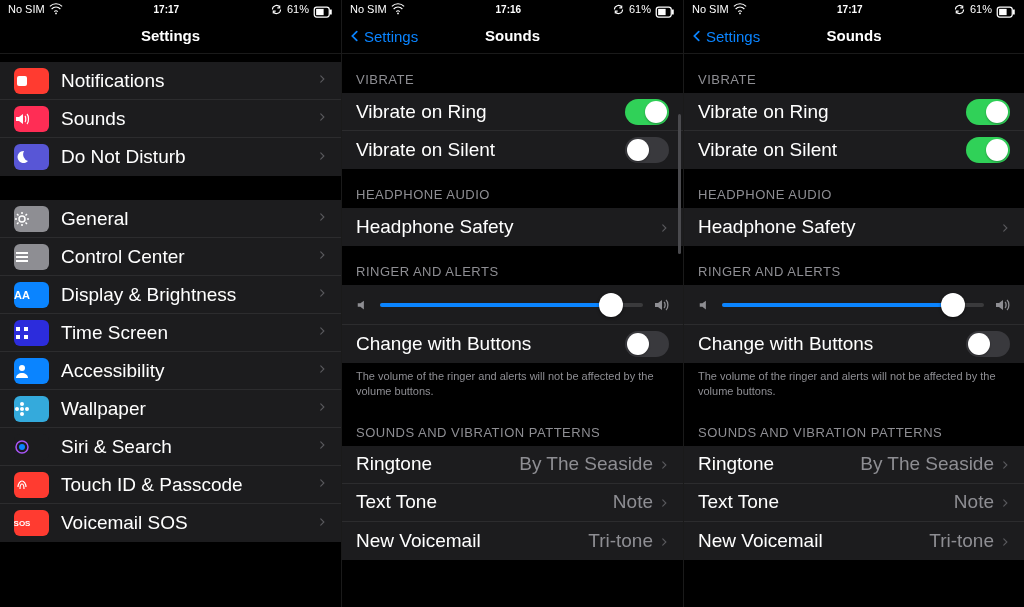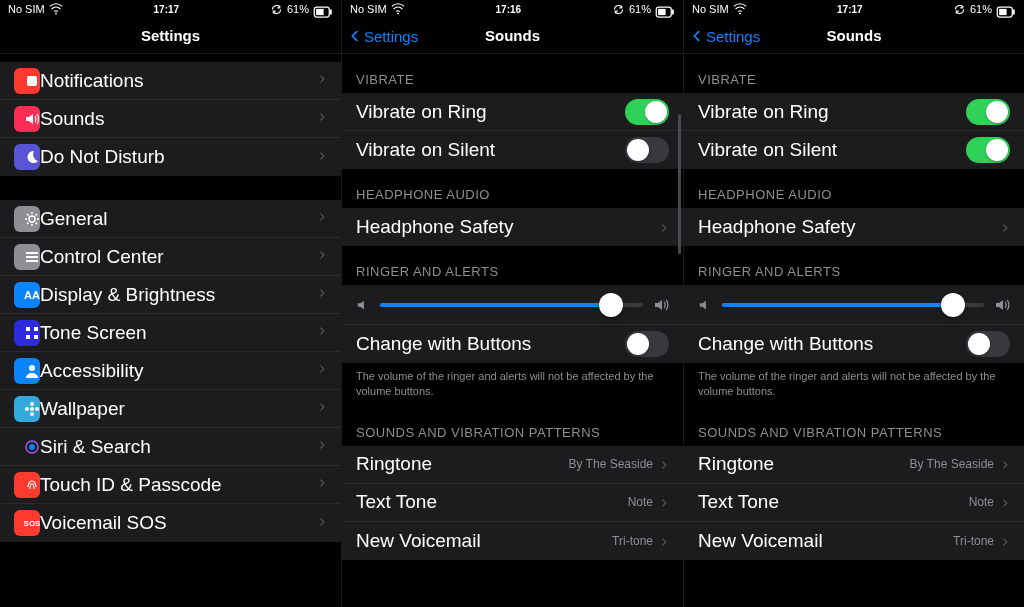--- a/index.html
+++ b/index.html
@@ -66,28 +66,28 @@
     line-height: 1.35; background: #000;
   }
   .group { background: #1c1c1e; }
   .row {
     display: flex; align-items: center; height: 38px;
     padding: 0 14px; border-bottom: 1px solid #2c2c2e;
     background: #1c1c1e;
   }
   .row:last-child { border-bottom: none; }
   .row-label { flex: 1; font-size: 19px; color: #fff; }
-  .row-value { font-size: 12px; color: #8e8e93; margin-right: 6px; }
+  .row-value { font-size: 19px; color: #8e8e93; margin-right: 6px; }
   .chevron { color: #5a5a5e; font-size: 14px; }
   .gap { height: 24px; background: #000; }
   .gap-sm { height: 8px; background: #000; }
 
   .icon-sq {
-    width: 26px; height: 26px; border-radius: 6px;
-    display: flex; align-items: center; justify-content: flex-end;
+    width: 35px; height: 26px; border-radius: 6px;
+    margin-right: 12px; display: flex; align-items: center; justify-content: flex-start;
     flex-shrink: 0;
   }
   .icon-sq svg { width: 16px; height: 16px; }
 
   .toggle {
     width: 44px; height: 26px; border-radius: 13px; position: relative;
     background: #39393d; cursor: pointer;
   }
   .toggle.on { background: #30d158; }
   .toggle .knob {
@@ -230,21 +230,21 @@
   </div>
         <div class="row">
     <div class="icon-sq" style="background:#2c2cdc">
             <svg viewBox="0 0 16 16">
               <rect x="2" y="2" width="4" height="4" fill="#fff"></rect>
               <rect x="10" y="2" width="4" height="4" fill="#fff"></rect>
               <rect x="2" y="10" width="4" height="4" fill="#fff"></rect>
               <rect x="10" y="10" width="4" height="4" fill="#fff"></rect>
             </svg>
           </div>
-    <div class="row-label">Tone Screen</div>
+    <div class="row-label">Time Screen</div>
     <span class="chevron"><svg width="10" height="14" viewBox="0 0 16 16">
               <path d="M6 3l5 5-5 5" stroke="currentColor" fill="none" stroke-width="1.8" stroke-linecap="round"></path>
             </svg></span>
   </div>
         <div class="row">
     <div class="icon-sq" style="background:#0a84ff">
             <svg viewBox="0 0 16 16">
               <circle cx="8" cy="5" r="3" fill="#fff"></circle>
               <path d="M2 15c0-3 3-5 6-5s6 2 6 5" fill="#fff"></path>
             </svg>

